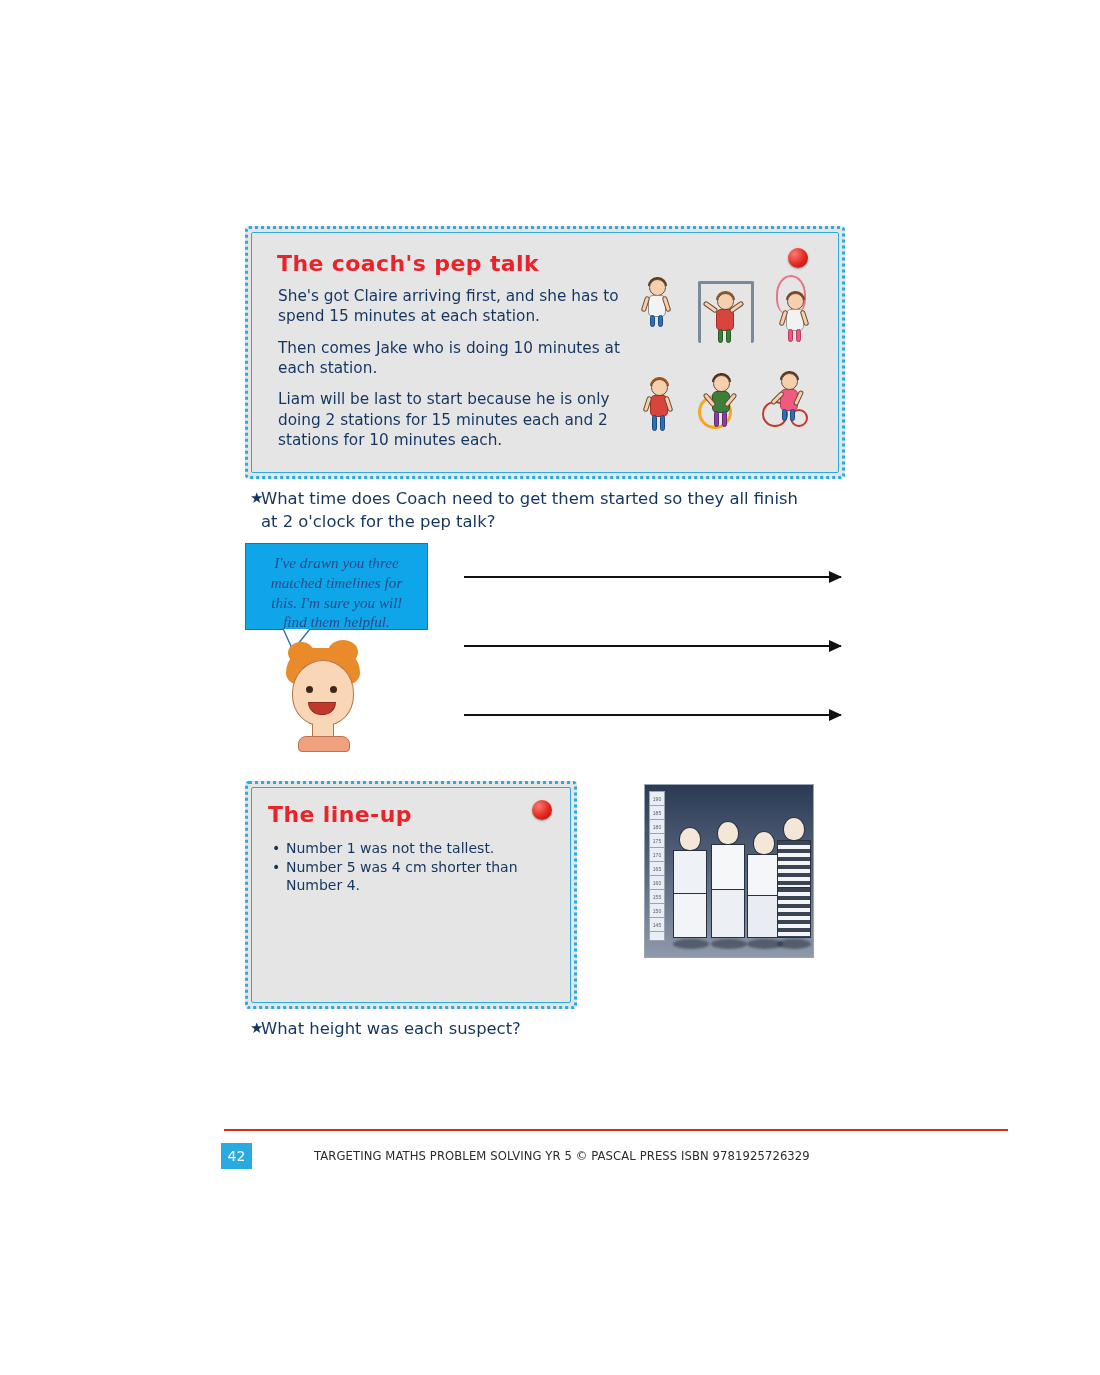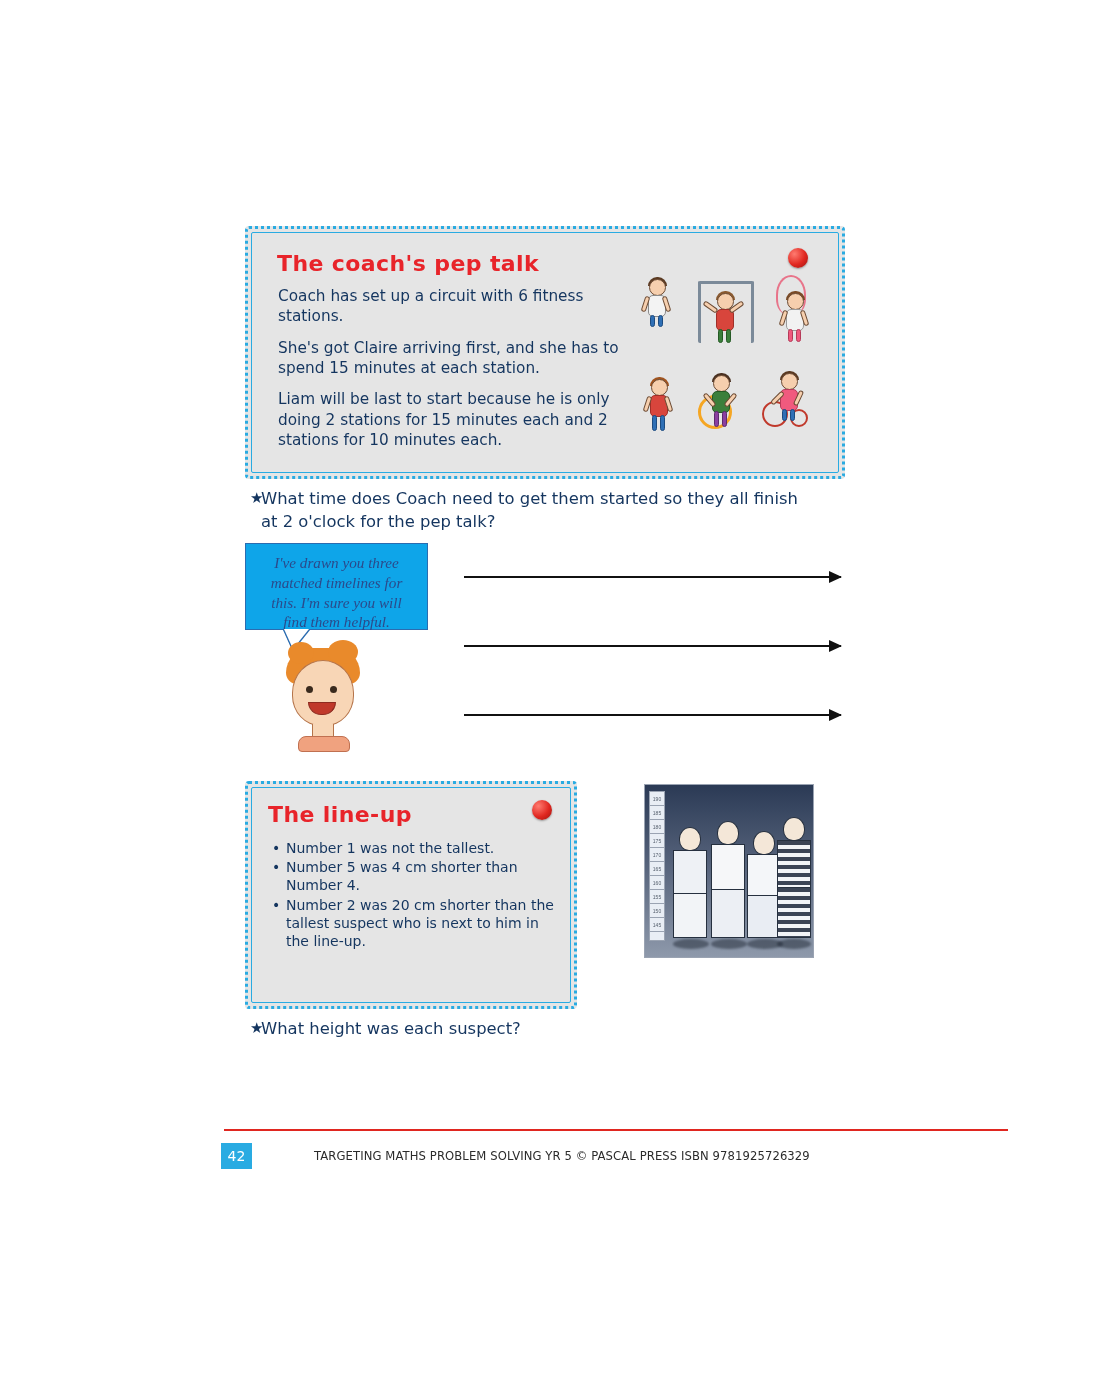--- a/index.html
+++ b/index.html
@@ -446,22 +446,22 @@
 <body>
 
 <div class="page">
 
   <div class="box" id="box-pep">
     <div class="box-inner-line"></div>
     <div class="box-title">The coach's pep talk</div>
     <div class="ball" id="pep-ball"></div>
 
     <div id="pep-paras" class="body-text">
-      <p>Coach has set up a circuit with 6 fitness stations.</p>
       <p>She's got Claire arriving first, and she has to spend 15 minutes at each station.</p>
+      <p>Then comes Jake who is doing 10 minutes at each station.</p>
       <p>Liam will be last to start because he is only doing 2 stations for 15 minutes each and 2 stations for 10 minutes each.</p>
     </div>
 
     <div class="kids">
 
       <div class="kid" style="left:2px; top:4px;">
         <div class="hair" style="background:#5b3a22;"></div>
         <div class="head"></div>
         <div class="torso" style="background:#f3f3f3;border:1.3px solid #8a8a8a;"></div>
         <div class="armL"></div>
@@ -555,21 +555,20 @@
 
   <div class="box" id="box-lineup">
     <div class="box-inner-line"></div>
     <div class="box-title">The line-up</div>
     <div class="ball" id="lineup-ball"></div>
 
     <div id="lineup-body">
       <ul>
         <li>Number 1 was not the tallest.</li>
         <li>Number 5 was 4 cm shorter than Number 4.</li>
-        <li>Number 2 was 20 cm shorter than the tallest suspect who is next to him in the line-up.</li>
       </ul>
     </div>
   </div>
 
   <div id="lineup-photo">
     <div class="chart">
       <i>190</i>
       <i>185</i>
       <i>180</i>
       <i>175</i>

